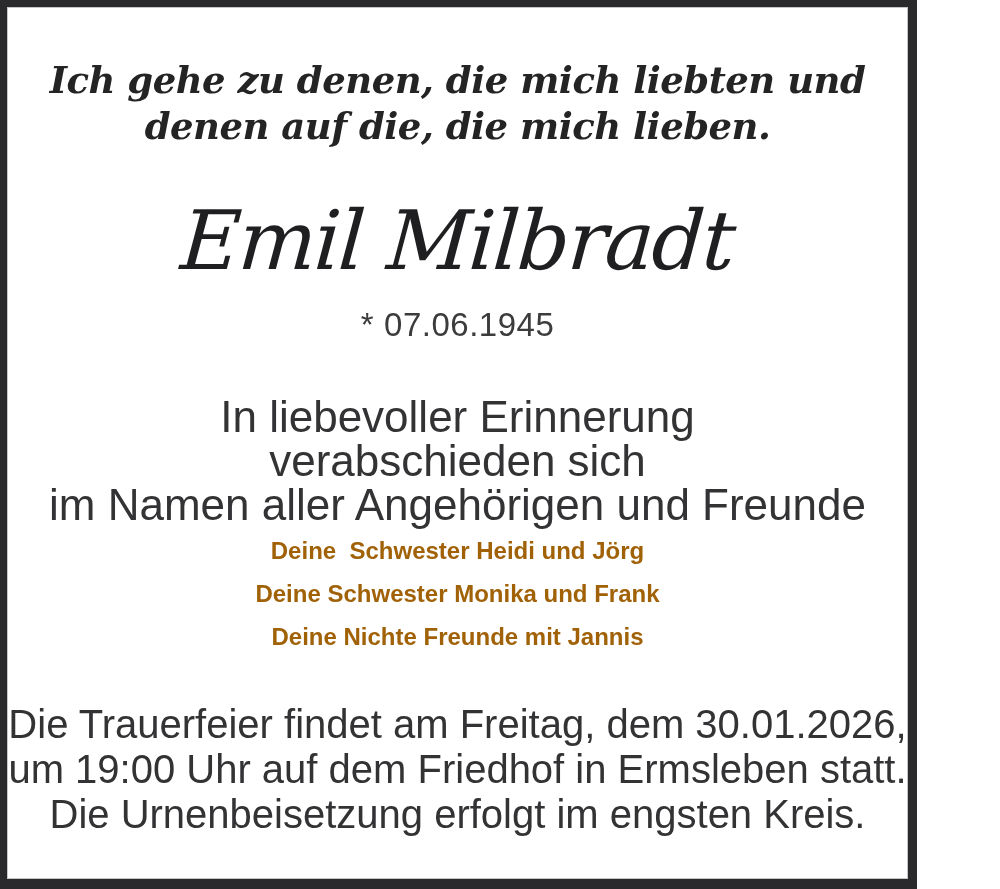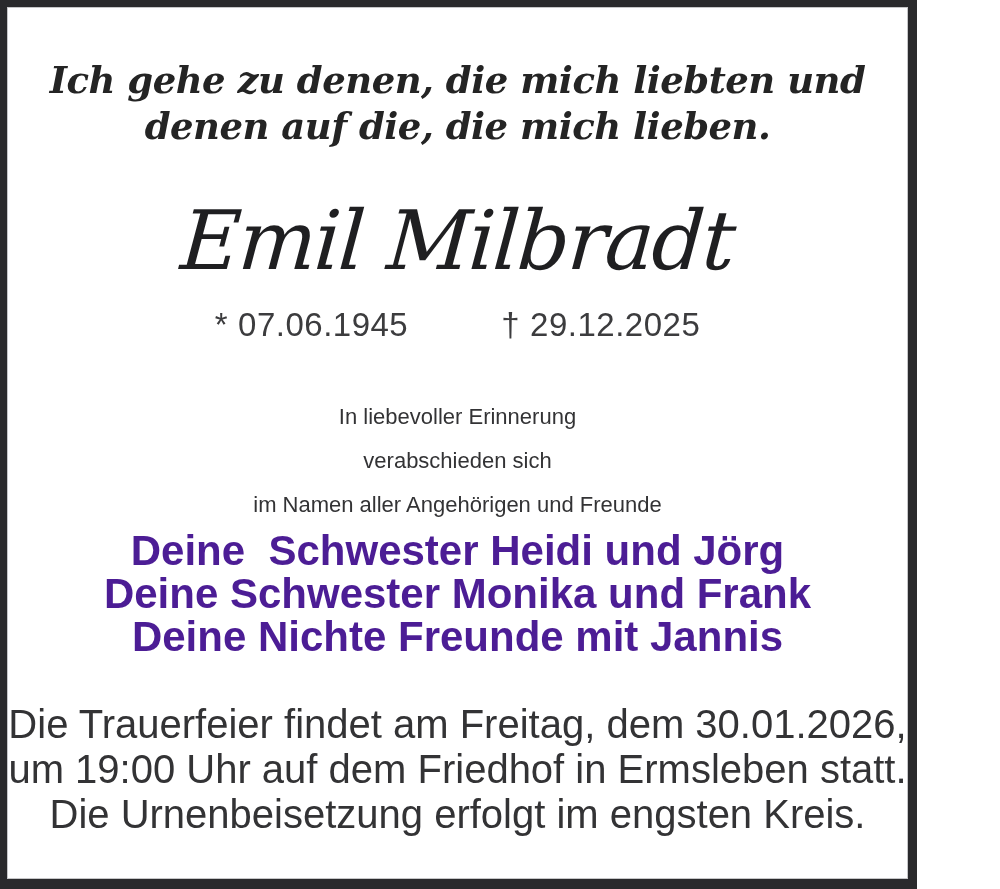--- a/index.html
+++ b/index.html
@@ -51,30 +51,30 @@
     font-size: 33px;
     line-height: 40px;
     color: #3c3c3e;
     letter-spacing: 0.5px;
   }
   .dates .sym {
     margin-right: 10px;
   }
   .memorial {
     margin-top: 50px;
-    font-size: 22px;
+    font-size: 44px;
     line-height: 44px;
     color: #333335;
   }
   .mourners {
     margin-top: 2px;
-    font-size: 42px;
+    font-size: 24px;
     line-height: 43px;
     font-weight: 700;
-    color: #4c1d95;
+    color: #a16207;
   }
   .mourners .line {
     white-space: pre-wrap;
   }
   .closing {
     margin-top: 44px;
     font-size: 40px;
     line-height: 45px;
     color: #333335;
   }
@@ -88,23 +88,20 @@
     <div>Ich gehe zu denen, die mich liebten und</div>
     <div>denen auf die, die mich lieben.</div>
   </div>
 
   <div class="name">Emil Milbradt</div>
 
   <div class="dates">
     <div>
       <span class="sym">*</span><span>07.06.1945</span>
     </div>
-    <div>
-      <span class="sym">†</span><span>29.12.2025</span>
-    </div>
   </div>
 
   <div class="memorial">
     <div>In liebevoller Erinnerung</div>
     <div>verabschieden sich</div>
     <div>im Namen aller Angehörigen und Freunde</div>
   </div>
 
   <div class="mourners">
     <div class="line">Deine  Schwester Heidi und Jörg</div>

